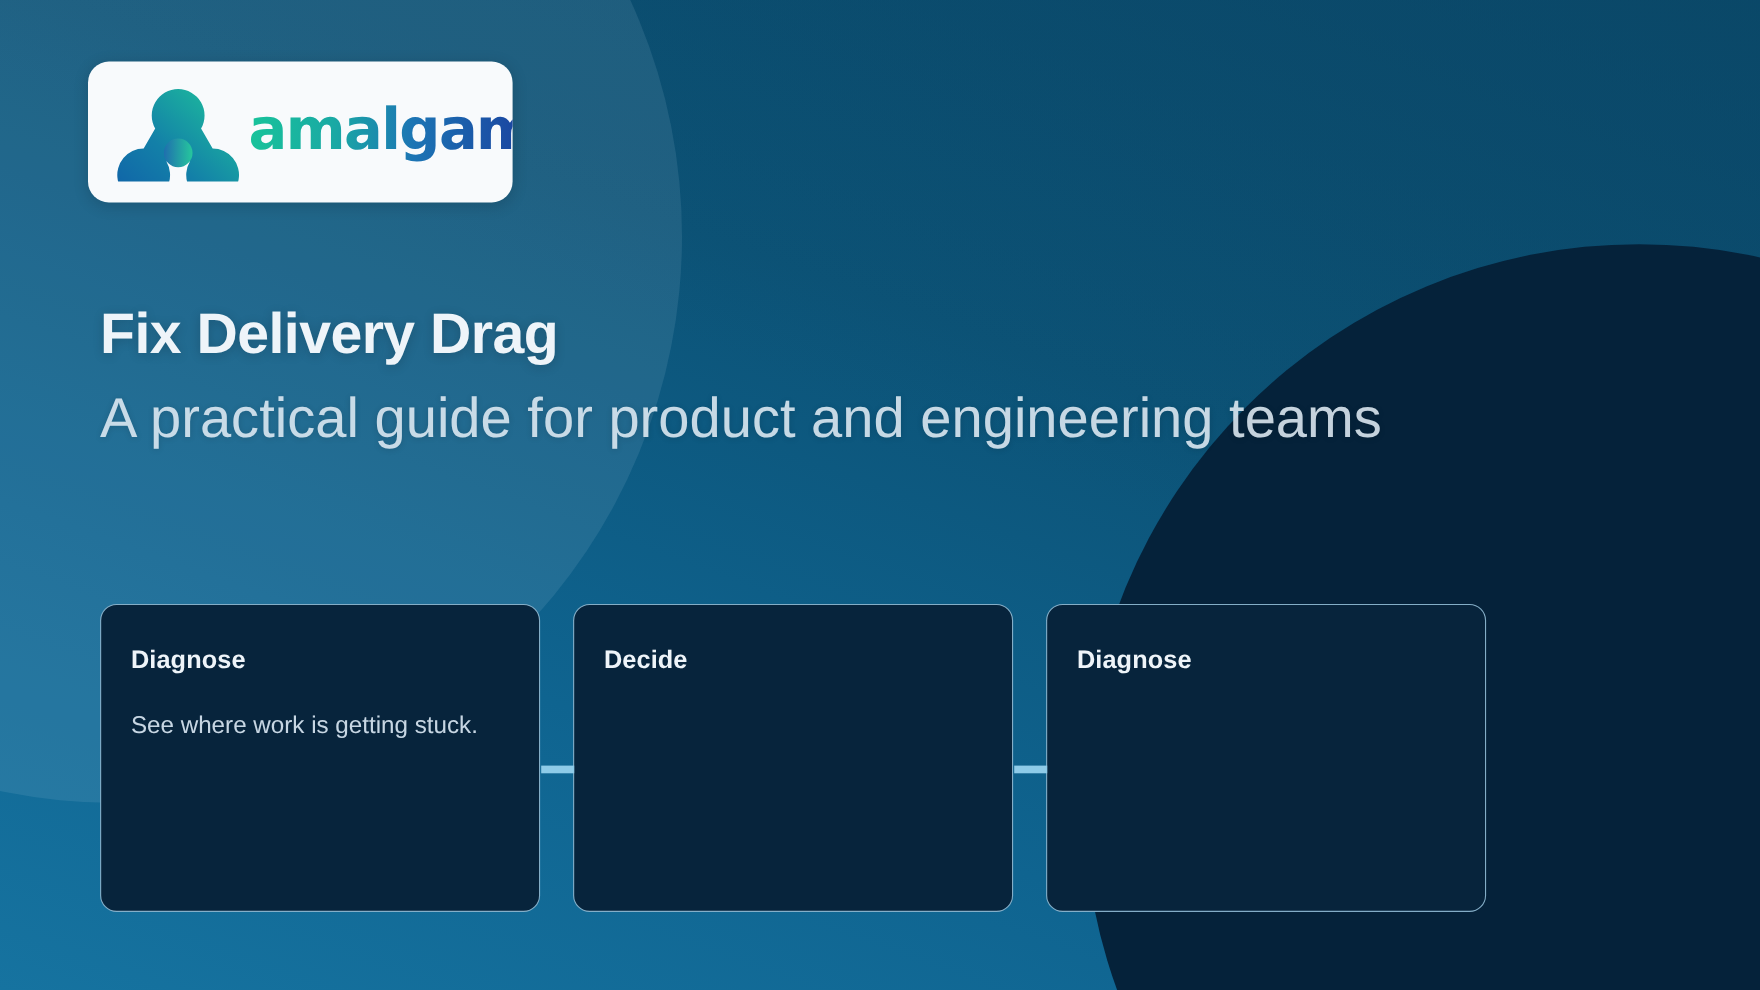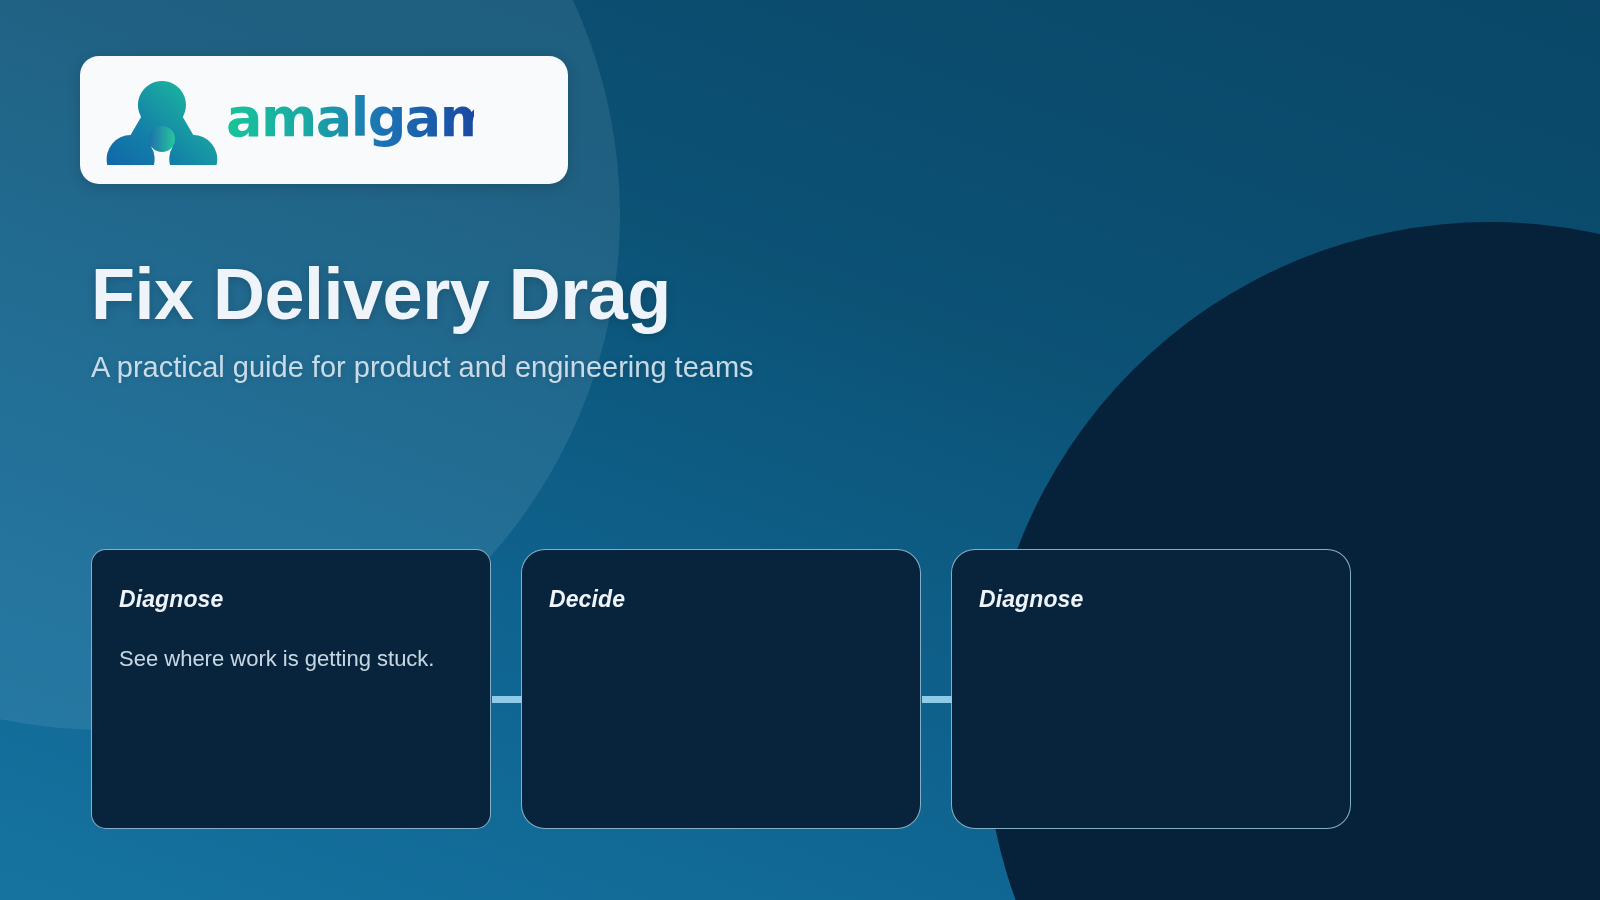--- a/index.html
+++ b/index.html
@@ -41,47 +41,48 @@
     left:985px; top:222px;
     width:1010px; height:1010px;
     border-radius:50%;
     background:#05223a;
   }
 
   
   .logo-chip {
     position:absolute;
     left:80px; top:56px;
-    width:488px; height:128px;
+    width:386px; height:128px;
     background:#f8fafc;
     border-radius:19px;
     display:flex; align-items:center;
     padding-left:22px;
     box-shadow:0 3px 14px rgba(0,0,0,0.16);
   }
   .logo-mark { width:120px; height:90px; flex:0 0 auto; }
   .wordmark  { margin-left:4px; height:62px; }
 
   
   .headline {
     position:absolute;
     left:91px; top:258px;
     width:1320px;
   }
   .title {
-    font-size:72px;
+    font-size:52px;
     font-weight:700;
     letter-spacing:-0.5px;
     line-height:1.0;
     color:#eef4f9;
     text-shadow:0 2px 10px rgba(0,0,0,0.18);
+    margin-top:20px;
   }
   .subtitle {
     margin-top:22px;
-    font-size:29px;
+    font-size:51px;
     font-weight:400;
     line-height:1.08;
     color:rgba(224,236,245,0.88);
     text-shadow:0 1px 6px rgba(0,0,0,0.14);
   }
 
   
   .card-row {
     position:absolute;
     left:91px; top:549px;
@@ -91,28 +92,27 @@
   }
   .card {
     position:relative;
     flex:1 1 0;
     height:280px;
     background:#07243c;
     border:1.6px solid rgba(168,213,238,0.78);
     border-radius:15px;
     padding:36px 27px 0 27px;
   }
-  .card + .card { margin-left:30px;border-radius:24px; }
+  .card + .card { margin-left:30px; }
 
   .card-title {
     font-size:23px;
     font-weight:700;
     color:#eef4f9;
     letter-spacing:0.1px;
-    font-style:italic;
   }
   .card-body {
     margin-top:31px;
     font-size:22px;
     font-weight:400;
     line-height:1.35;
     color:rgba(216,230,242,0.92);
   }
 
   

